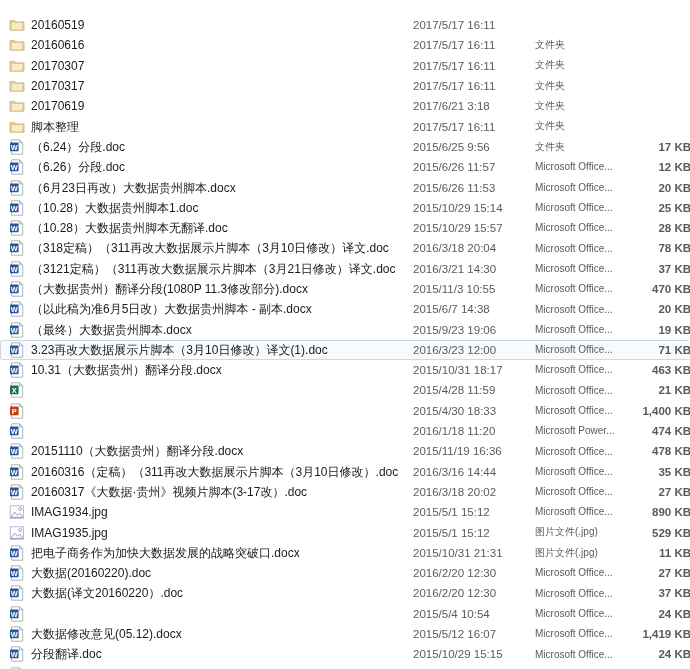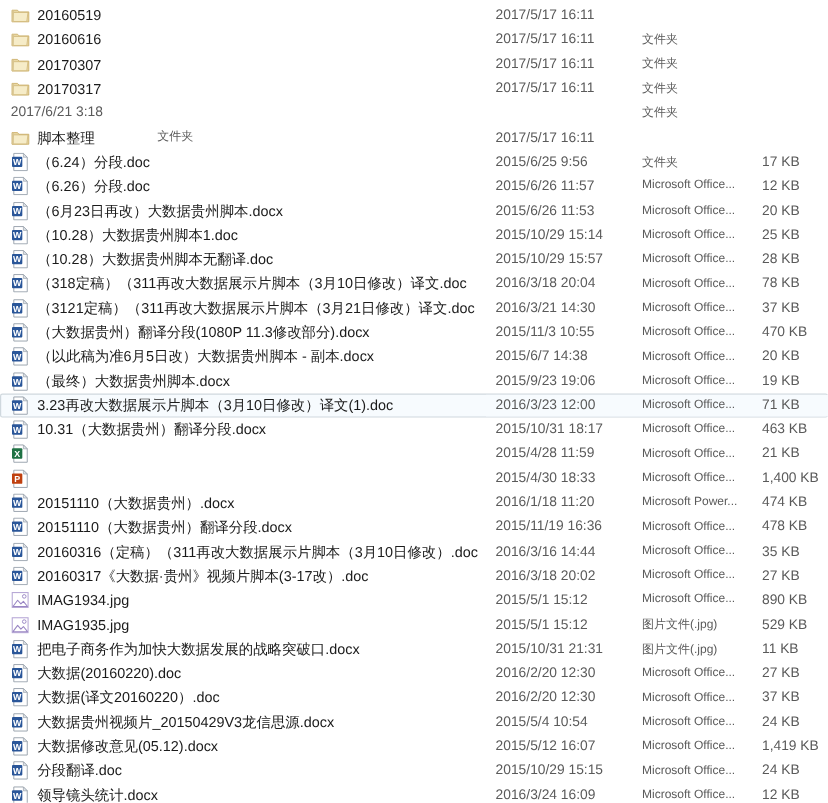--- a/index.html
+++ b/index.html
@@ -12,21 +12,21 @@
     height: 669px;
     overflow: hidden;
     font-family: "Liberation Sans", "DejaVu Sans", sans-serif;
     -webkit-font-smoothing: antialiased;
   }
 
   #file-list {
     width: 690px;
     height: 669px;
     position: relative;
-    padding-top: 3px;
+    padding-top: 15px;
     box-sizing: border-box;
   }
 
   .row {
     height: 20.3px;
     display: flex;
     align-items: center;
     position: relative;
     box-sizing: border-box;
     border: 1px solid transparent;
@@ -68,25 +68,27 @@
     white-space: nowrap;
     overflow: hidden;
     position: relative;
     z-index: 2;
     margin-top: 40px;
   }
 
   .cell-size {
     width: 56px;
     flex: 0 0 auto;
+    text-align: right;
     color: #5a5a5a;
     font-size: 11.5px;
     white-space: nowrap;
     position: relative;
     z-index: 2;
+    font-weight: bold;
   }
 
   .name-label {
     font-size: 12px;
     color: #1b1b1b;
     white-space: nowrap;
     line-height: 14px;
   }
 
   .icon {
@@ -173,20 +175,30 @@
           </svg>
         </span>
         <span class="name-label">20170317</span>
       </div>
       <div class="datecol-mask"></div>
       <div class="cell-date">2017/5/17 16:11</div>
       <div class="cell-type">文件夹</div>
       <div class="cell-size"></div>
     </div>
     <div class="row">
+      <div class="cell-name">
+        <span class="icon">
+          <svg width="16" height="16" viewBox="0 0 16 16">
+            <path d="M1 3.5h4.6l1.2 1.4H15v8.3H1z" fill="#e9d8a6" stroke="#c9ab62" stroke-width="0.7"></path>
+            <path d="M2.1 5.4h12.2l-1 7.5H1.2z" fill="#f6ecc8" stroke="#cdb272" stroke-width="0.6"></path>
+            <rect x="1.0" y="3.6" width="1.5" height="9.5" fill="#d8c48e"></rect>
+          </svg>
+        </span>
+        <span class="name-label">20170619</span>
+      </div>
       <div class="datecol-mask"></div>
       <div class="cell-date">2017/6/21 3:18</div>
       <div class="cell-type">文件夹</div>
       <div class="cell-size"></div>
     </div>
     <div class="row">
       <div class="cell-name">
         <span class="icon">
           <svg width="16" height="16" viewBox="0 0 16 16">
             <path d="M1 3.5h4.6l1.2 1.4H15v8.3H1z" fill="#e9d8a6" stroke="#c9ab62" stroke-width="0.7"></path>
@@ -440,21 +452,20 @@
     <div class="row">
       <div class="cell-name">
         <span class="icon">
           <svg width="16" height="16" viewBox="0 0 16 16">
             <path d="M2.5 0.8h8.0l3.2 3.2v11.2h-11.2z" fill="#ffffff" stroke="#9aa3ad" stroke-width="0.8"></path>
             <path d="M10.5 0.8l3.2 3.2h-3.2z" fill="#dfe4ea" stroke="#9aa3ad" stroke-width="0.6"></path>
             <rect x="1.0" y="3.6" width="8.6" height="8.6" rx="0.8" fill="#2a5699"></rect>
             <text x="5.3" y="10.6" font-family="Liberation Sans, sans-serif" font-size="7.4" font-weight="bold" fill="#ffffff" text-anchor="middle">W</text>
           </svg>
         </span>
-        <span class="name-label">20151110（大数据贵州）.docx</span>
       </div>
       <div class="datecol-mask"></div>
       <div class="cell-date">2016/1/18 11:20</div>
       <div class="cell-type">Microsoft Office...</div>
       <div class="cell-size">474 KB</div>
     </div>
     <div class="row">
       <div class="cell-name">
         <span class="icon">
           <svg width="16" height="16" viewBox="0 0 16 16">
@@ -591,21 +602,20 @@
     <div class="row">
       <div class="cell-name">
         <span class="icon">
           <svg width="16" height="16" viewBox="0 0 16 16">
             <path d="M2.5 0.8h8.0l3.2 3.2v11.2h-11.2z" fill="#ffffff" stroke="#9aa3ad" stroke-width="0.8"></path>
             <path d="M10.5 0.8l3.2 3.2h-3.2z" fill="#dfe4ea" stroke="#9aa3ad" stroke-width="0.6"></path>
             <rect x="1.0" y="3.6" width="8.6" height="8.6" rx="0.8" fill="#2a5699"></rect>
             <text x="5.3" y="10.6" font-family="Liberation Sans, sans-serif" font-size="7.4" font-weight="bold" fill="#ffffff" text-anchor="middle">W</text>
           </svg>
         </span>
-        <span class="name-label">大数据贵州视频片_20150429V3龙信思源.docx</span>
       </div>
       <div class="datecol-mask"></div>
       <div class="cell-date">2015/5/4 10:54</div>
       <div class="cell-type">Microsoft Office...</div>
       <div class="cell-size">24 KB</div>
     </div>
     <div class="row">
       <div class="cell-name">
         <span class="icon">
           <svg width="16" height="16" viewBox="0 0 16 16">

